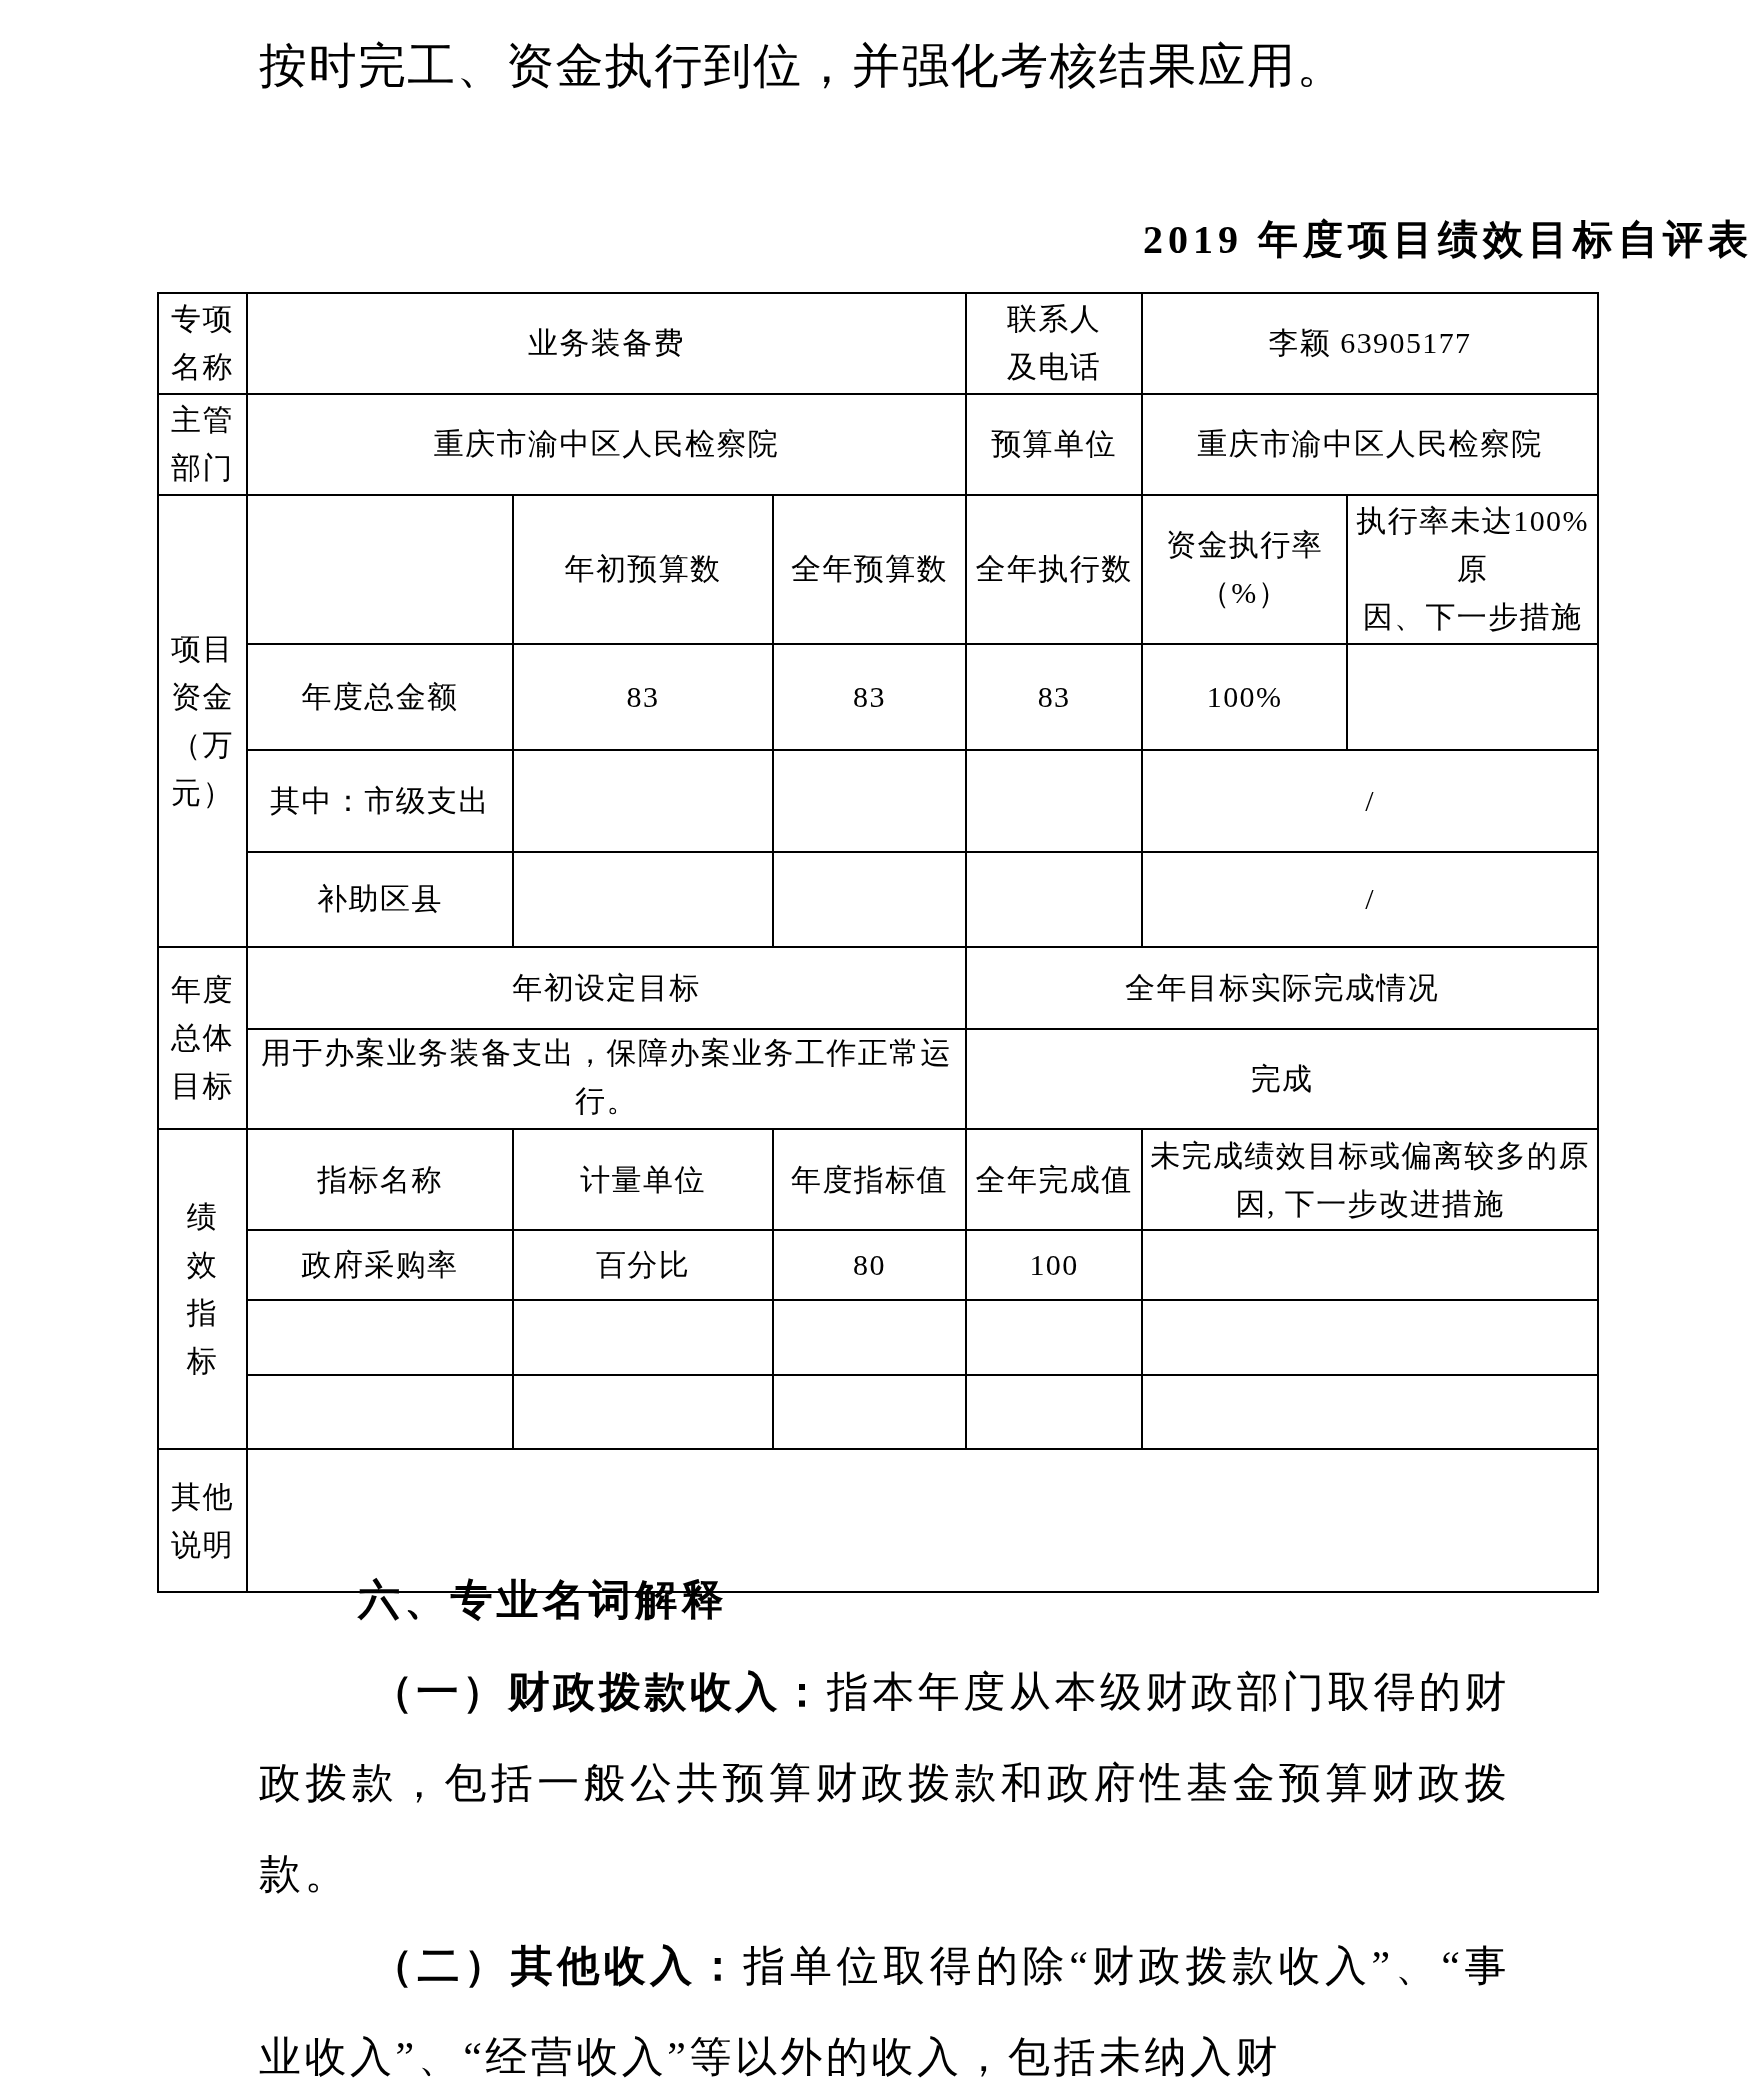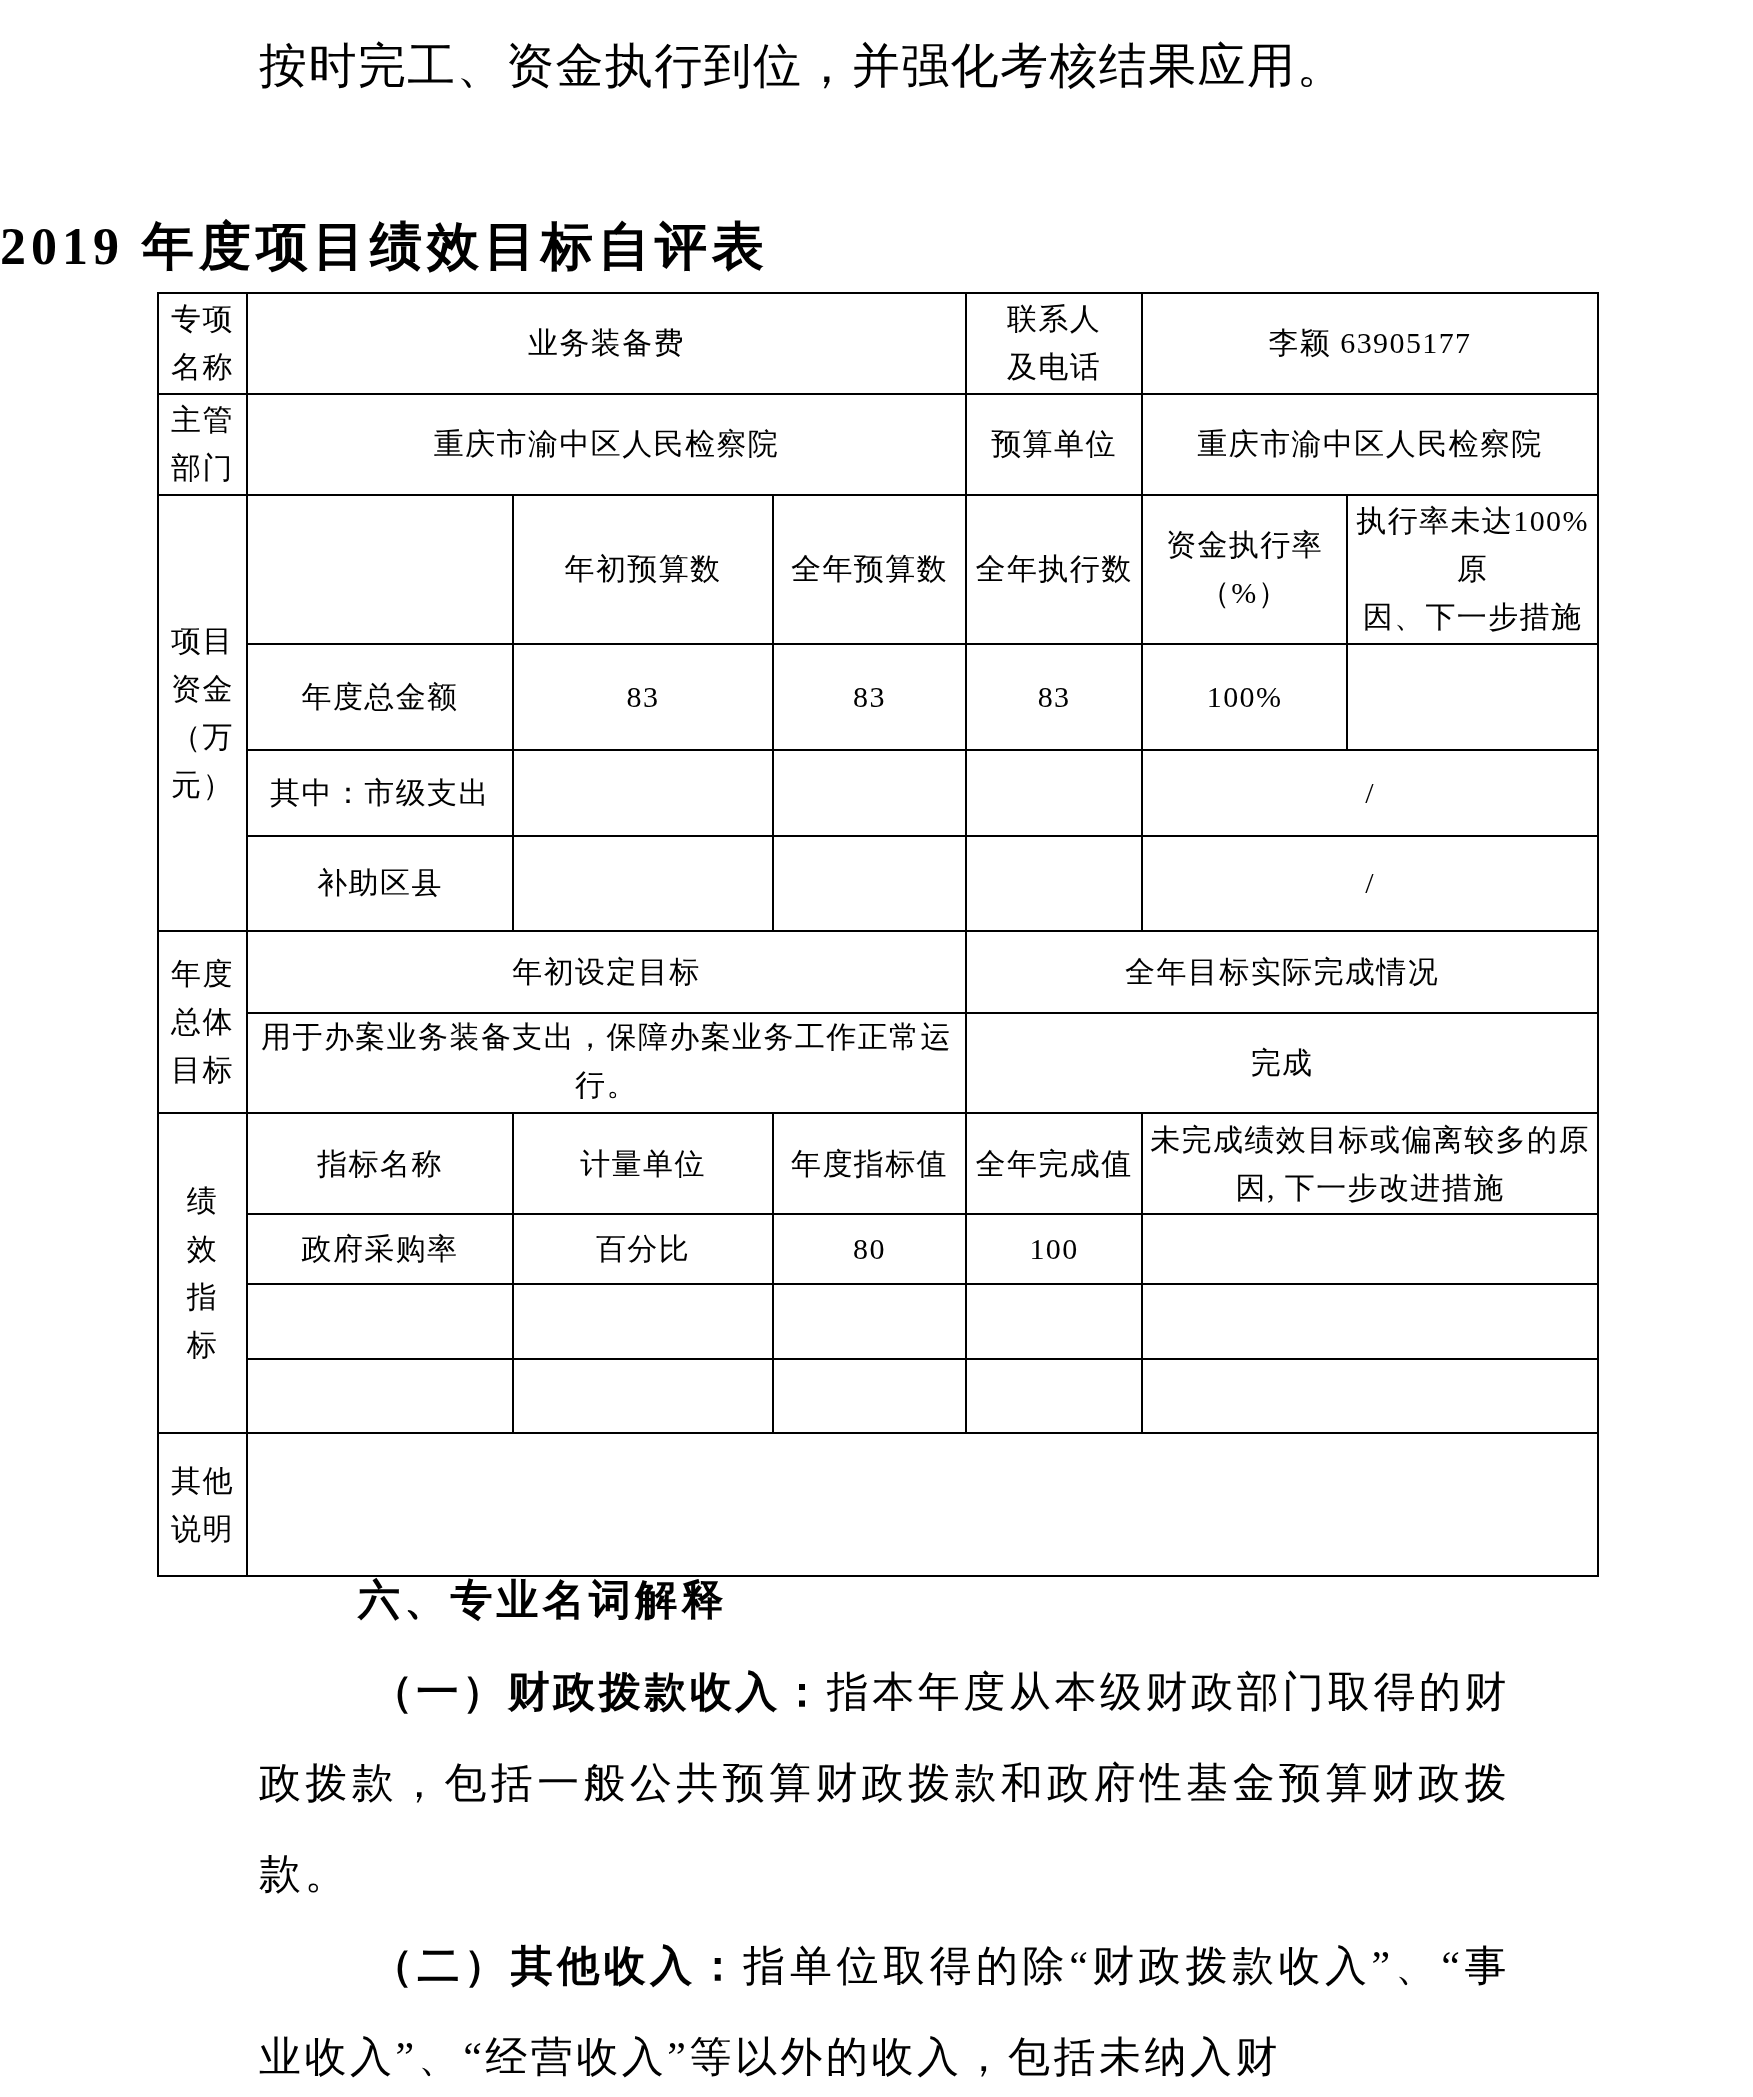--- a/index.html
+++ b/index.html
@@ -12,42 +12,42 @@
   .page { position: absolute; inset: 0; }
 
   .top-line {
     position: absolute; top: 37px; left: 259px; margin: 0;
     font-size: 48px; line-height: 57px; letter-spacing: 1.4px;
     white-space: nowrap;
   }
 
   .table-title {
     position: absolute; top: 212px; left: 0; width: 100%; margin: 0;
-    text-align: left; font-size: 52px; font-weight: bold;
+    text-align: right; font-size: 40px; font-weight: bold;
     letter-spacing: 5px;
   }
 
   table.selfeval {
     position: absolute; left: 157px; top: 292px;
     width: 1440px; table-layout: fixed;
     border-collapse: collapse;
     border: 2.8px solid #000;
   }
   table.selfeval td {
     border: 2.1px solid #000;
     font-size: 30px; letter-spacing: 1.4px;
     text-align: center; vertical-align: middle;
     line-height: 1.6; padding: 1.4px 4.2px; overflow: hidden;
   }
   td.pre { white-space: pre-line; }
   td.leftcell { text-align: left; padding: 1.4px 10px; font-family: Liberation Mono, monospace; }
   td.rightcell { text-align: right; padding-right: 10px; }
   tr.r1  { height: 95px; } tr.r2  { height: 101px; }
   tr.r3  { height: 110px; } tr.r4  { height: 106px; }
-  tr.r5  { height: 86px; } tr.r6  { height: 95px; }
+  tr.r5  { height: 102px; } tr.r6  { height: 95px; }
   tr.r7  { height: 82px; } tr.r8  { height: 96px; }
   tr.r9  { height: 81px; } tr.r10 { height: 70px; }
   tr.r11 { height: 75px; } tr.r12 { height: 74px; }
   tr.r13 { height: 143px; }
 
   .glossary {
     position: absolute; left: 259px; top: 1555px; width: 1251px;
     font-size: 42px; line-height: 91px; text-align: justify;
     letter-spacing: 3.5px;
   }

